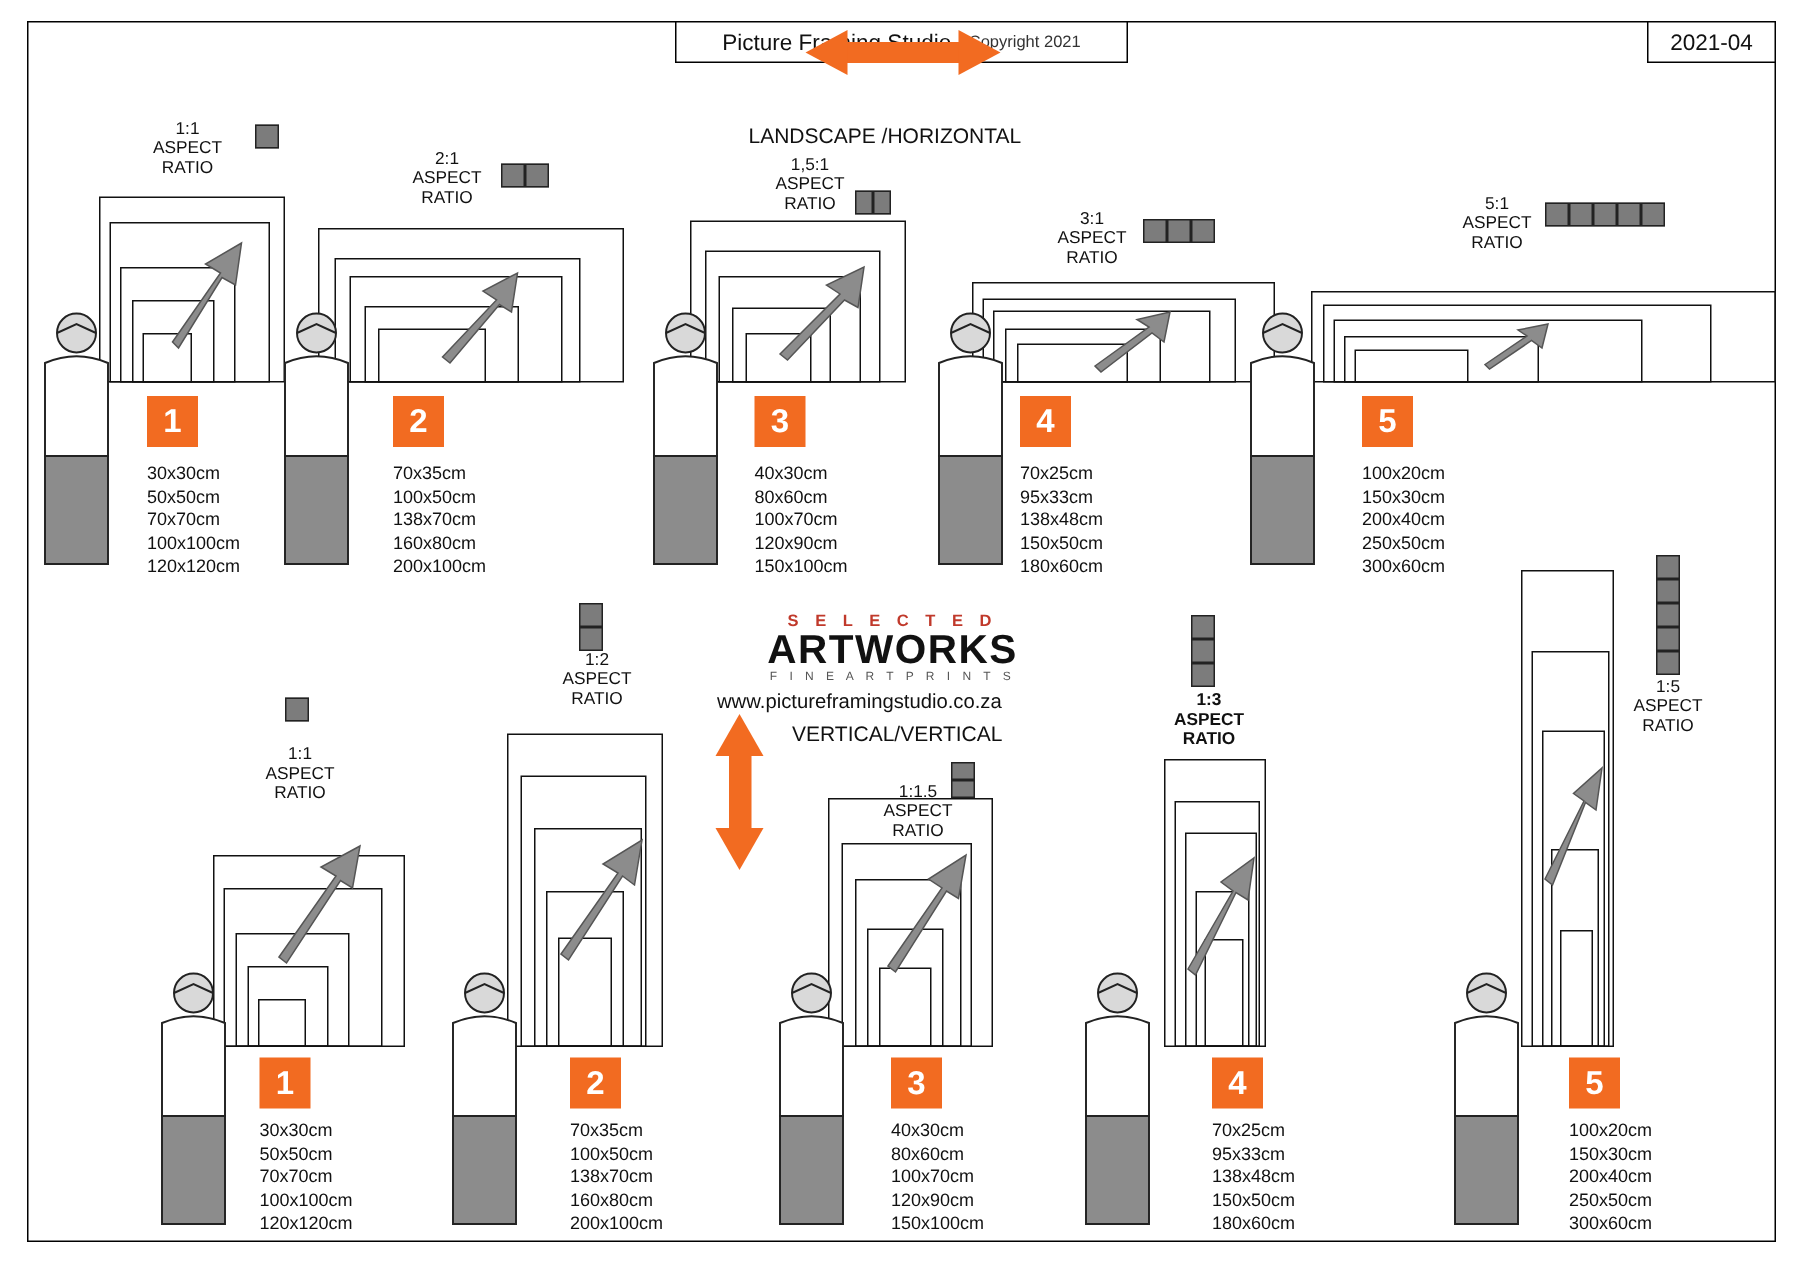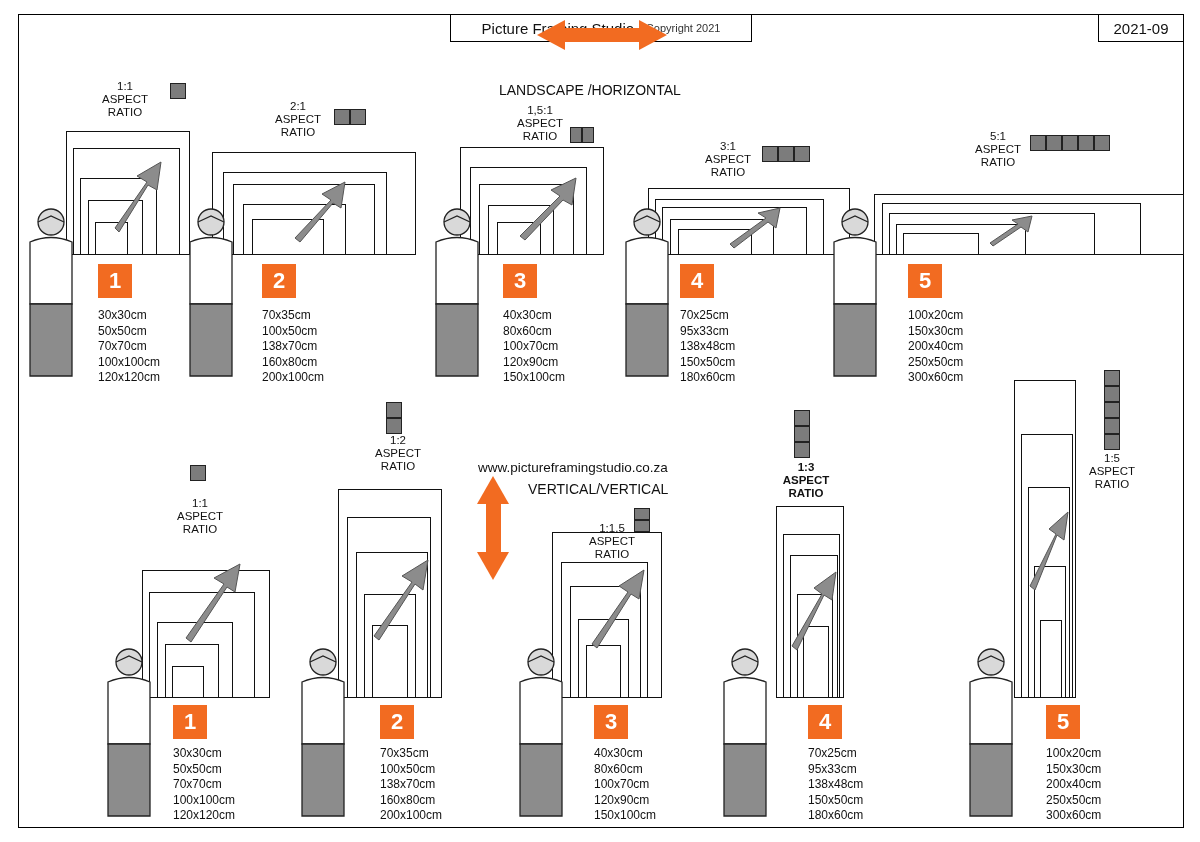--- a/index.html
+++ b/index.html
@@ -33,21 +33,21 @@
 
 <div id="page">
 
   <div class="frameborder"></div>
 
   <div class="hdrbox hdr-center">
     <span>Picture Framing Studio</span>
     <span class="copy">- Copyright 2021</span>
   </div>
   <div class="hdrbox hdr-right">
-    <span>2021-09</span>
+    <span>2021-04</span>
   </div>
 
   <svg class="person" style="left:537px;top:18px;" width="130" height="40">
     <g fill="#F26B21">
       <rect x="25" y="10" width="80" height="14"></rect>
       <polygon points="0,17 28,2 28,32"></polygon>
       <polygon points="130,17 102,2 102,32"></polygon>
     </g>
   </svg>
   <div class="arrow-lbl" style="left:499px;top:82px;">LANDSCAPE /HORIZONTAL</div>
@@ -228,20 +228,25 @@
   </svg>
   <div class="numbadge" style="left:908px;top:264px;">5</div>
   <div class="sizes" style="left:908px;top:308px;">
     <div>100x20cm</div>
     <div>150x30cm</div>
     <div>200x40cm</div>
     <div>250x50cm</div>
     <div>300x60cm</div>
   </div>
 
+  <div class="logo" style="left:495px;top:408px;width:200px;">
+    <div class="l1">S E L E C T E D</div>
+    <div class="l2">ARTWORKS</div>
+    <div class="l3">F I N E   A R T   P R I N T S</div>
+  </div>
   <div class="url" style="left:478px;top:460px;">www.pictureframingstudio.co.za</div>
   <div class="arrow-lbl" style="left:528px;top:481px;">VERTICAL/VERTICAL</div>
   <svg class="person" style="left:473px;top:476px;" width="42" height="104">
     <g fill="#F26B21">
       <rect x="13" y="22" width="15" height="60"></rect>
       <polygon points="20,0 4,28 36,28"></polygon>
       <polygon points="20,104 4,76 36,76"></polygon>
     </g>
   </svg>
 

